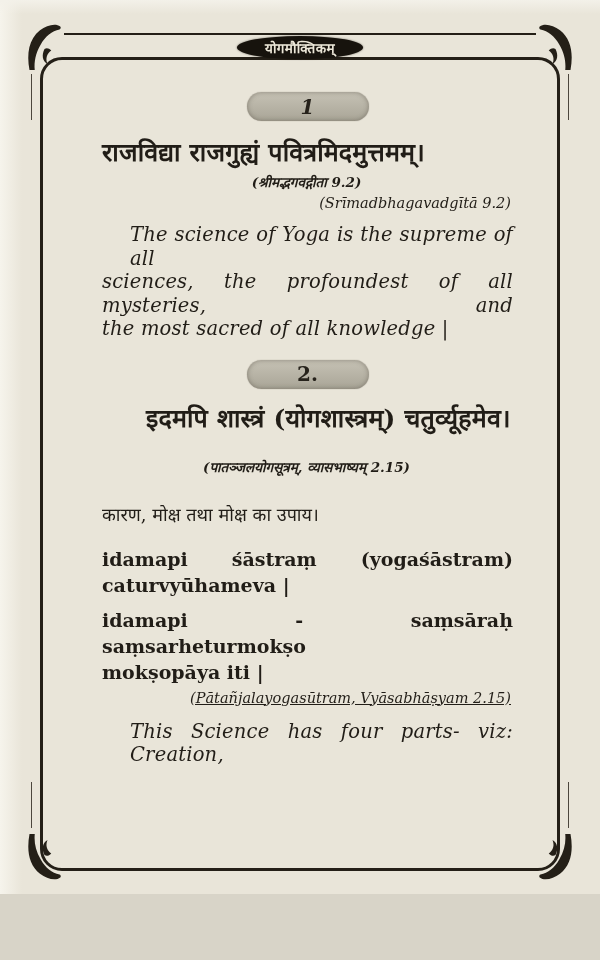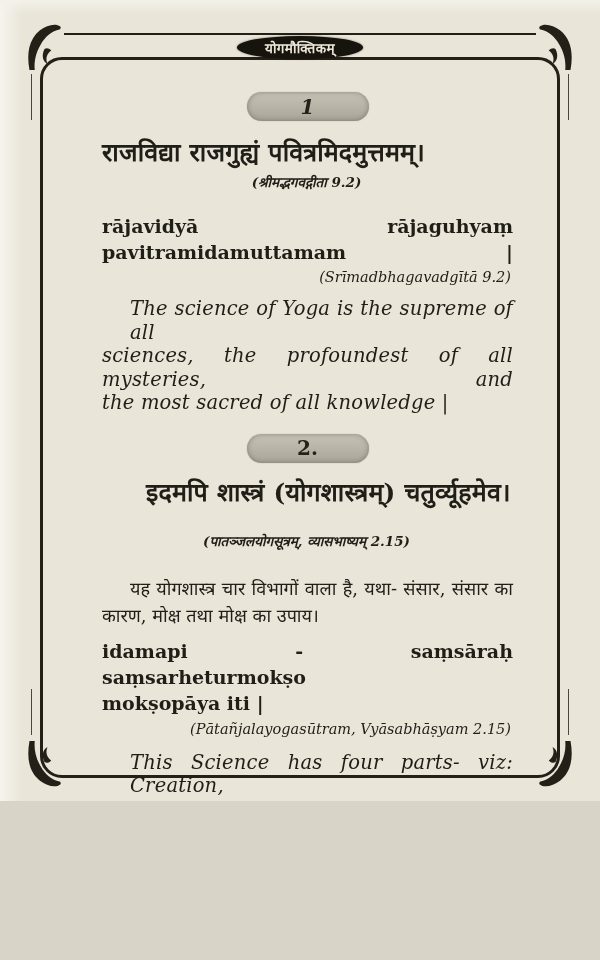--- a/index.html
+++ b/index.html
@@ -1,17 +1,17 @@
 <!DOCTYPE html>
 <html><head>
 <meta charset="utf-8">
 <style>
   html,body { margin:0; padding:0; background:#d8d4c8; }
   .page {
-    position:relative; width:600px; height:801px; margin:0 auto;
+    position:relative; width:600px; height:894px; margin:0 auto;
     background:#e9e5d9; overflow:hidden;
     font-family:"DejaVu Serif", serif; color:#211d17;
   }
   
   .edge-left  { position:absolute; left:0; top:0; bottom:0; width:22px;
     background:linear-gradient(90deg,#f6f4ec,rgba(246,244,236,0)); }
   .edge-top   { position:absolute; left:0; top:0; right:0; height:14px;
     background:linear-gradient(180deg,#f3f1e9,rgba(243,241,233,0)); }
 
   
@@ -93,21 +93,21 @@
   .mt-hindi1  { margin-top:14px; }
   .mt-trans1  { margin-top:22px; }
   .mt-cite2   { margin-top:3px; }
   .mt-eng1    { margin-top:10px; }
   .mt-pill2   { margin-top:19px; }
   .mt-verse2  { margin-top:13px;margin-left:44px; }
   .mt-cite3   { margin-top:22px; }
   .mt-hindi2  { margin-top:25px; }
   .mt-transA  { margin-top:18px; }
   .mt-transB  { margin-top:9px; }
-  .mt-cite4   { margin-top:4px; }
+  .mt-cite4   { margin-top:4px;text-decoration:underline; }
   .mt-eng2    { margin-top:12px; }
 </style>
 </head>
 <body>
 
 <div class="page">
 
   <div class="edge-left"></div>
   <div class="edge-top"></div>
 
@@ -159,23 +159,20 @@
       </div>
     </div>
 
     <div class="verse mt-verse1">
       <div>राजविद्या राजगुह्यं पवित्रमिदमुत्तमम्।</div>
     </div>
 
     <div class="cite-dev mt-cite1">(श्रीमद्भगवद्गीता 9.2)</div>
 
 
-    <div class="translit mt-trans1">
-      <div class="jline">rājavidyā rājaguhyaṃ pavitramidamuttamam |</div>
-    </div>
 
     <div class="cite-lat mt-cite2">(Srīmadbhagavadgītā 9.2)</div>
 
     <div class="english mt-eng1">
       <div class="jline indent">The science of Yoga is the supreme of all</div>
       <div class="jline">sciences, the profoundest of all mysteries, and</div>
       <div>the most sacred of all knowledge |</div>
     </div>
 
     <div class="pill-row mt-pill2">
@@ -184,24 +181,27 @@
       </div>
     </div>
 
     <div class="verse mt-verse2">
       <div>इदमपि शास्त्रं (योगशास्त्रम्) चतुर्व्यूहमेव।</div>
     </div>
 
     <div class="cite-dev mt-cite3">(पातञ्जलयोगसूत्रम्, व्यासभाष्यम् 2.15)</div>
 
     <div class="hindi mt-hindi2">
-      <div class="jline indent">यह योगशास्त्र चार विभागों वाला है, यथा- संसार, संसार का</div>
       <div>कारण, मोक्ष तथा मोक्ष का उपाय।</div>
     </div>
 
+    <div class="translit mt-transA">
+      <div class="jline">idamapi śāstraṃ (yogaśāstram)</div>
+      <div>caturvyūhameva |</div>
+    </div>
 
     <div class="translit mt-transB">
       <div class="jline">idamapi - saṃsāraḥ saṃsarheturmokṣo</div>
       <div>mokṣopāya iti |</div>
     </div>
 
     <div class="cite-lat mt-cite4">(Pātañjalayogasūtram, Vyāsabhāṣyam 2.15)</div>
 
     <div class="english mt-eng2">
       <div class="jline indent">This Science has four parts- viz: Creation,</div>

